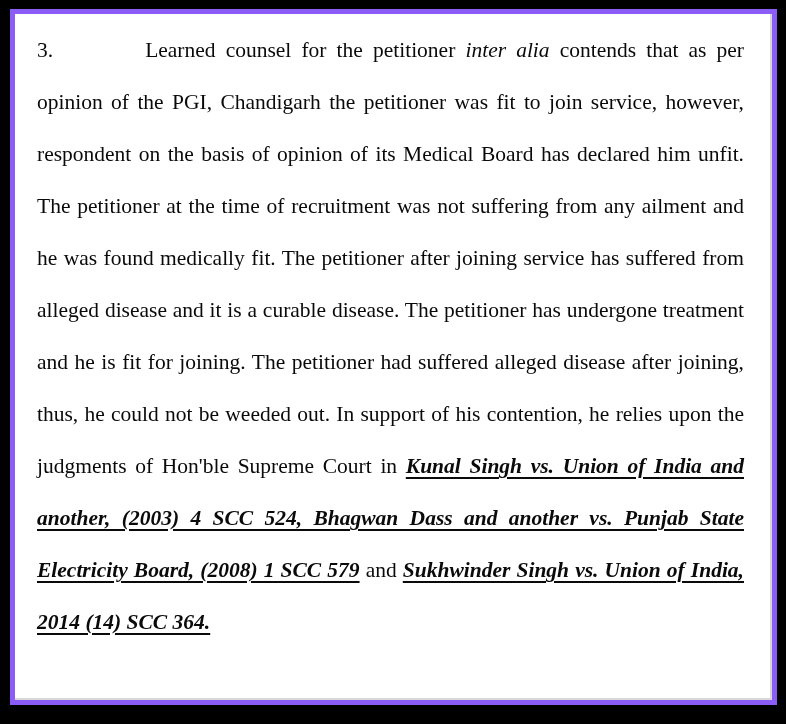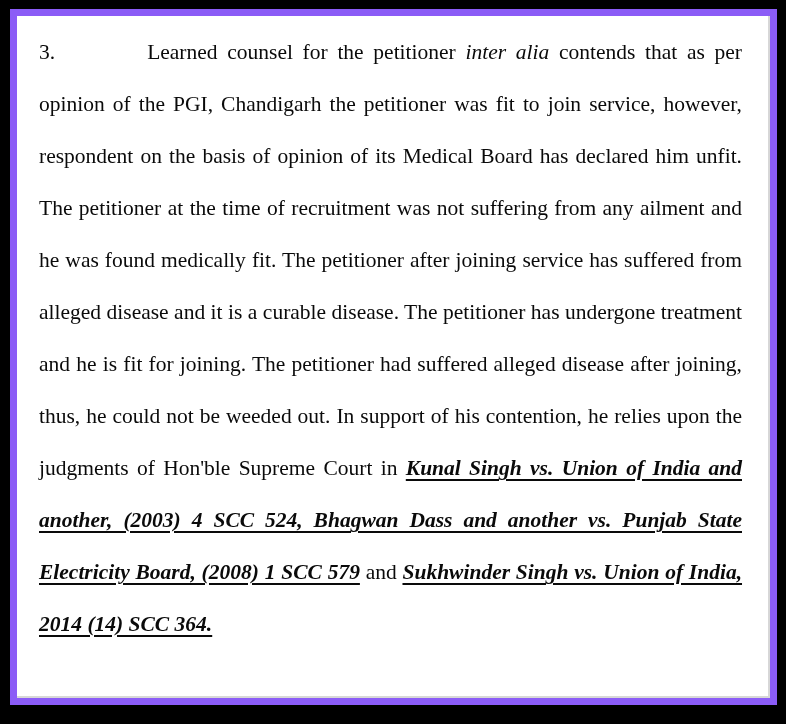--- a/index.html
+++ b/index.html
@@ -14,21 +14,21 @@
     background: #000;
     overflow: hidden;
   }
   .page {
     position: absolute;
     left: 10px;
     top: 9px;
     right: 9px;
     bottom: 19px;
     background: #ffffff;
-    border: 7px solid #8b5cf6;
+    border: 5px solid #8b5cf6;
     box-shadow: inset -2px -2px 0 #d7d7d7;
     box-sizing: border-box;
     padding: 10px 28px 0 22px;
     overflow: hidden;
   }
   .para {
     margin: 0;
     font-family: "Liberation Serif", "DejaVu Serif", serif;
     font-size: 21.5px;
     line-height: 52px;

